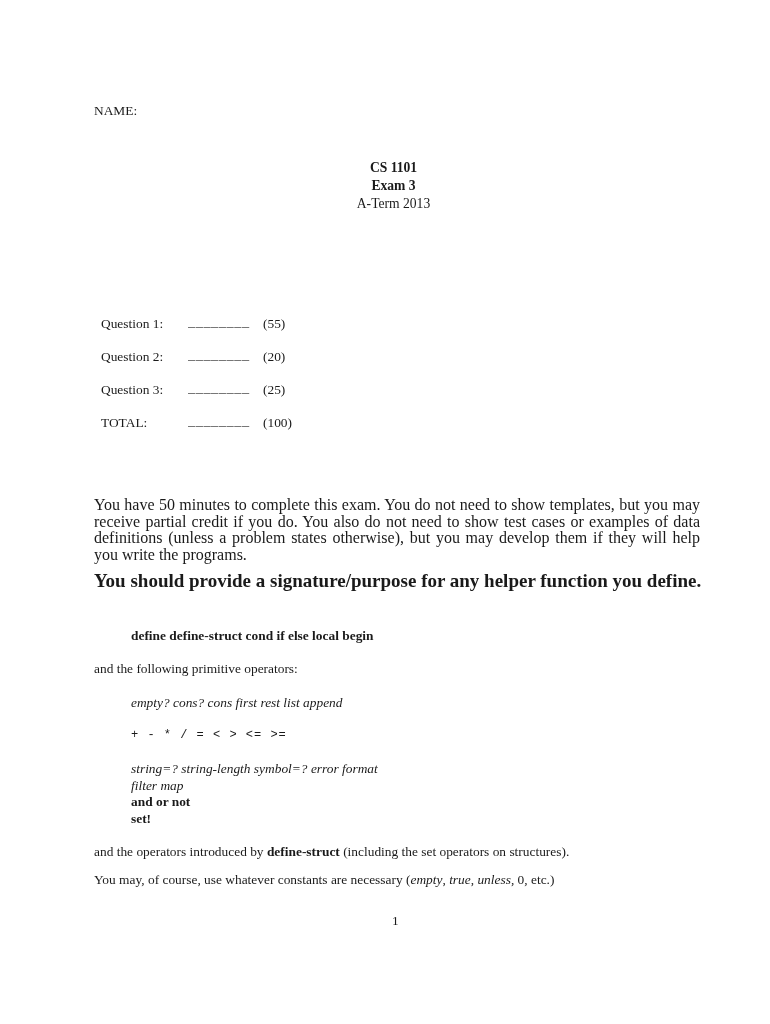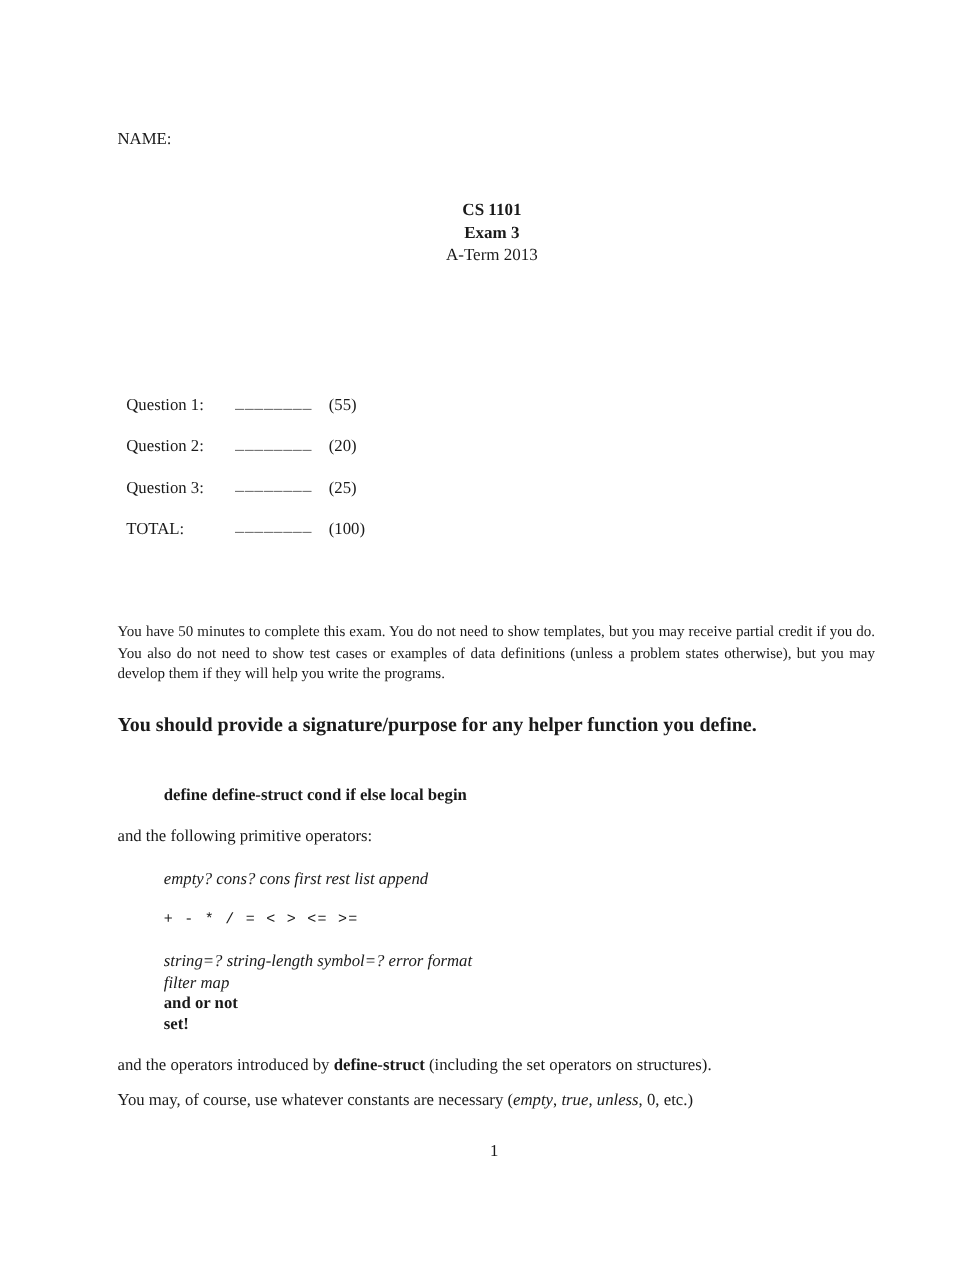--- a/index.html
+++ b/index.html
@@ -22,24 +22,24 @@
 
     .score-table { left: 101px; top: 316px; }
     .score-row { position: relative; height: 33px; }
     .score-row .lbl { position: absolute; left: 0; top: 0; }
     .score-row .blank { position: absolute; left: 87px; top: 0; letter-spacing: 0.5px; }
     .score-row .pts { position: absolute; left: 162px; top: 0; }
 
     .para {
       position: absolute; left: 94px; width: 606px;
       font-family: "Liberation Serif", "DejaVu Serif", serif;
-      font-size: 12px; line-height: 16.5px; text-align: justify;
+      font-size: 16px; line-height: 16.5px; text-align: justify;
     }
     .intro { top: 497px; }
-    .helper { top: 573px; font-weight: bold; font-size: 16px; white-space: nowrap; }
+    .helper { top: 573px; font-weight: bold; font-size: 19px; white-space: nowrap; }
     .constructs-intro { left: 116px; top: 595px; }
     .constructs { left: 131px; top: 628px; font-weight: bold; }
     .prim-intro { left: 94px; top: 661px; }
     .ops1 { left: 131px; top: 695px; }
     .ops2 { left: 131px; top: 728px; }
     .ops3 { left: 131px; top: 761px; line-height: 16.5px; }
     .ops3 div { white-space: nowrap; }
     .define-struct-note { left: 94px; top: 844px; }
     .constants-note { left: 94px; top: 872px; }
     .page-number { left: 392px; top: 913px; }

